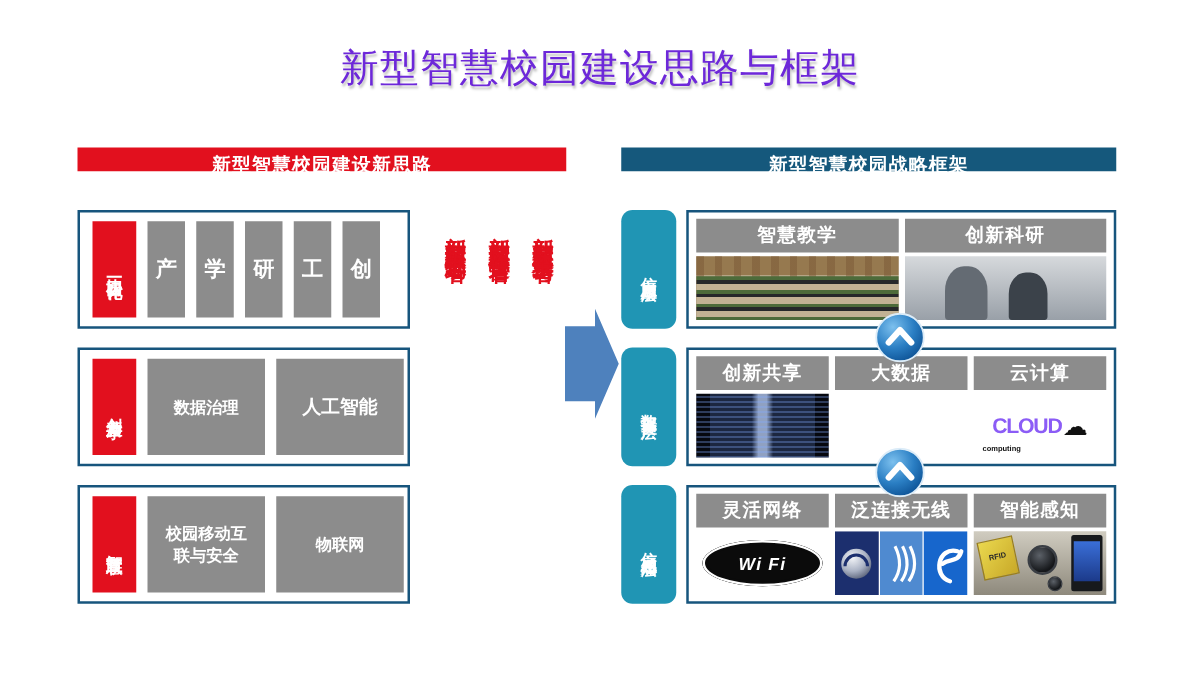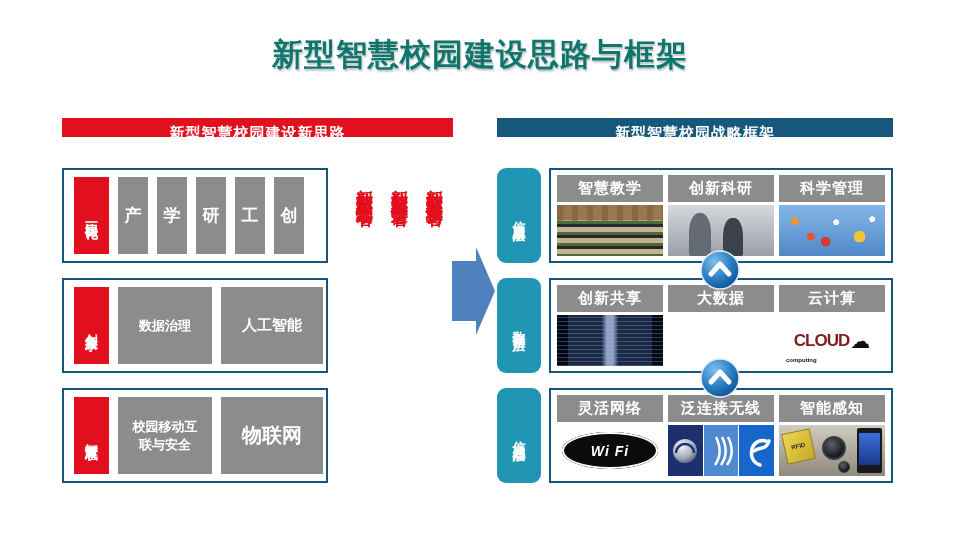--- a/index.html
+++ b/index.html
@@ -3,21 +3,21 @@
 <meta charset="utf-8">
 <style>
   * { margin:0; padding:0; box-sizing:border-box; }
   html,body { background:#fff; }
   .slide {
     position:relative; width:960px; height:540px; background:#fff;
     font-family:"Liberation Sans", sans-serif; overflow:hidden;
   }
   .title {
     position:absolute; left:0; right:0; top:34px; text-align:center;
-    font-size:31px; font-weight:bold; color:#0f766e; letter-spacing:1px;
+    font-size:31px; font-weight:normal; color:#6d28d9; letter-spacing:1px;
     text-shadow:1px 2px 2px rgba(0,0,0,0.25);
   }
   .hdr {
     position:absolute; height:19px; line-height:30px; text-align:center;
     color:#fff; font-size:15px; font-weight:bold; letter-spacing:1px;
   }
   .hdr-left  { left:62px; top:118px; width:391px; background:#E2101E; }
   .hdr-right { left:497px; top:118px; width:396px; background:#15587C; }
 
   .lrow {
@@ -32,21 +32,21 @@
   .redlabel { flex:0 0 35px; background:#E2101E; font-size:13px; letter-spacing:1px; }
   .gcell {
     background:#8C8C8C; color:#fff; font-weight:bold;
     display:flex; align-items:center; justify-content:center; text-align:center;
   }
   .char { flex:0 0 30px; font-size:17px; }
   .r2mid { flex:0 0 94px; display:flex; flex-direction:column; gap:7px; }
   .r2mid .gcell { flex:1; font-size:13px; }
   .r2big { flex:0 0 102px; font-size:15px; }
   .r3a { flex:0 0 94px; font-size:13px; line-height:1.35; }
-  .r3b { flex:0 0 102px; font-size:20px; }
+  .r3b { flex:0 0 102px; font-size:13px; }
 
   .vred {
     position:absolute; top:176px; width:24px; height:236px;
     writing-mode:vertical-rl; text-orientation:upright;
     color:#E2101E; font-size:17px; font-weight:bold; line-height:1; letter-spacing:2px;
     text-align:left;
   }
   .arrow { position:absolute; left:452px; top:245px; }
 
   .layer-label {
@@ -100,21 +100,21 @@
   }
   .bigdata {
     background:radial-gradient(circle at 50% 55%, #1c3fae 0 22%, #0a1148 75%);
     display:flex; align-items:center; justify-content:center;
   }
   .bigdata span {
     width:44px; text-align:center; color:#8fd8ff; font-size:11px; font-weight:bold;
     line-height:1.15; letter-spacing:1px; text-shadow:0 0 5px #4fc3ff;
   }
   .cloudimg { background:#fff; display:flex; align-items:center; justify-content:center; gap:1px; }
-  .cloud-text { font-size:17px; font-weight:bold; color:#7f1d1d; letter-spacing:-1px; }
+  .cloud-text { font-size:17px; font-weight:bold; color:#8b5cf6; letter-spacing:-1px; }
   .cloud-glyph { font-size:20px; color:#111; line-height:1; font-family:"DejaVu Sans", sans-serif; }
   .cloud-sub { position:absolute; left:7px; bottom:3px; font-size:6px; font-weight:bold; color:#111; }
   .wifiimg { background:#fff; display:flex; align-items:center; justify-content:center; }
   .wifi-oval {
     width:90%; height:72%; background:#0b0b0b; border-radius:50%;
     box-shadow:inset 0 0 0 2px #fff, inset 0 0 0 4px #0b0b0b;
     color:#fff; display:flex; align-items:center; justify-content:center;
     font-size:14px; font-weight:bold; font-style:italic; letter-spacing:1px;
   }
   .carriers { display:flex; gap:1px; background:#fff; }
@@ -195,24 +195,20 @@
 
   <div class="vlabel layer-label" style="top:168px;">信息应用层</div>
   <div class="layer-box" style="top:168px;">
     <div class="col">
       <div class="col-hdr">智慧教学</div>
       <div class="img classroom"></div>
     </div>
     <div class="col">
       <div class="col-hdr">创新科研</div>
       <div class="img research"></div>
-    </div>
-    <div class="col">
-      <div class="col-hdr">科学管理</div>
-      <div class="img dashboard"></div>
     </div>
   </div>
 
   <div class="vlabel layer-label" style="top:278px;">数据资产层</div>
   <div class="layer-box" style="top:278px;">
     <div class="col">
       <div class="col-hdr">创新共享</div>
       <div class="img servers"></div>
     </div>
     <div class="col">

